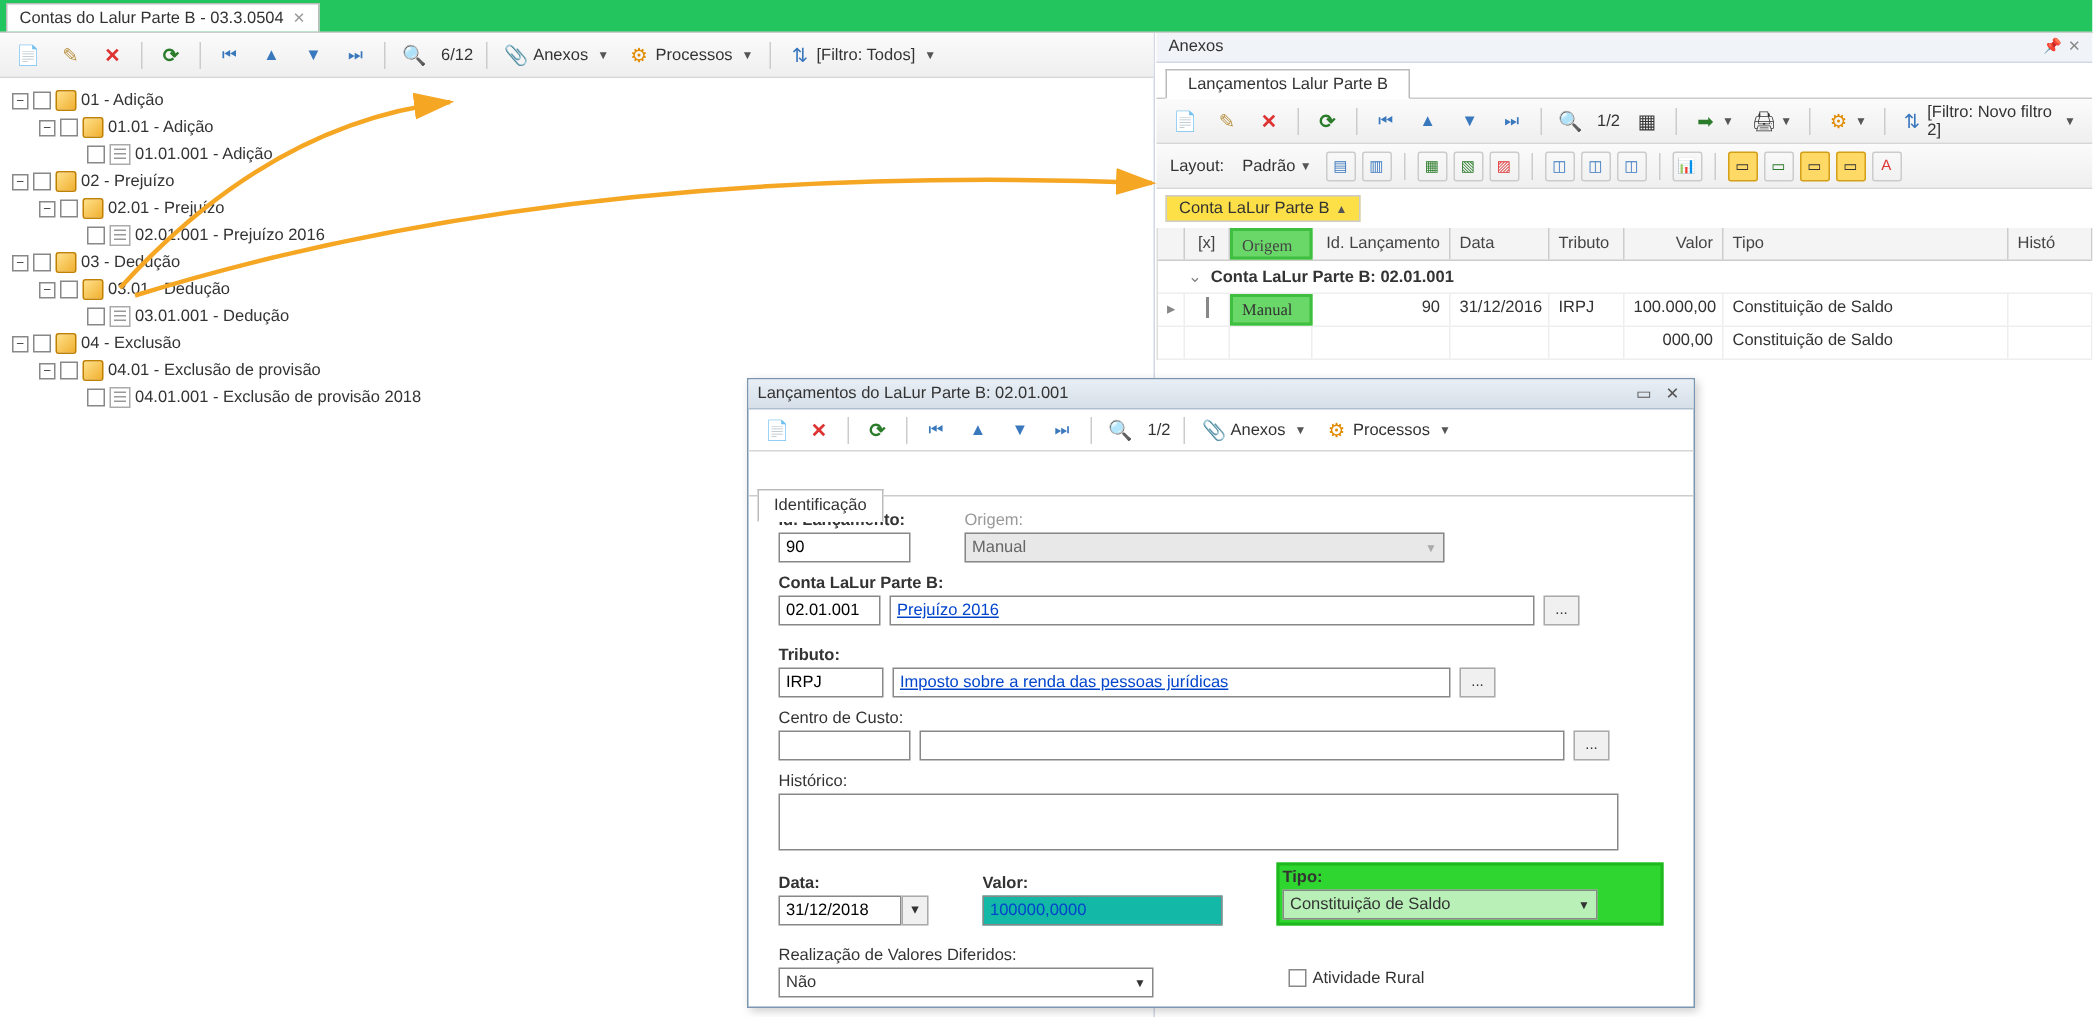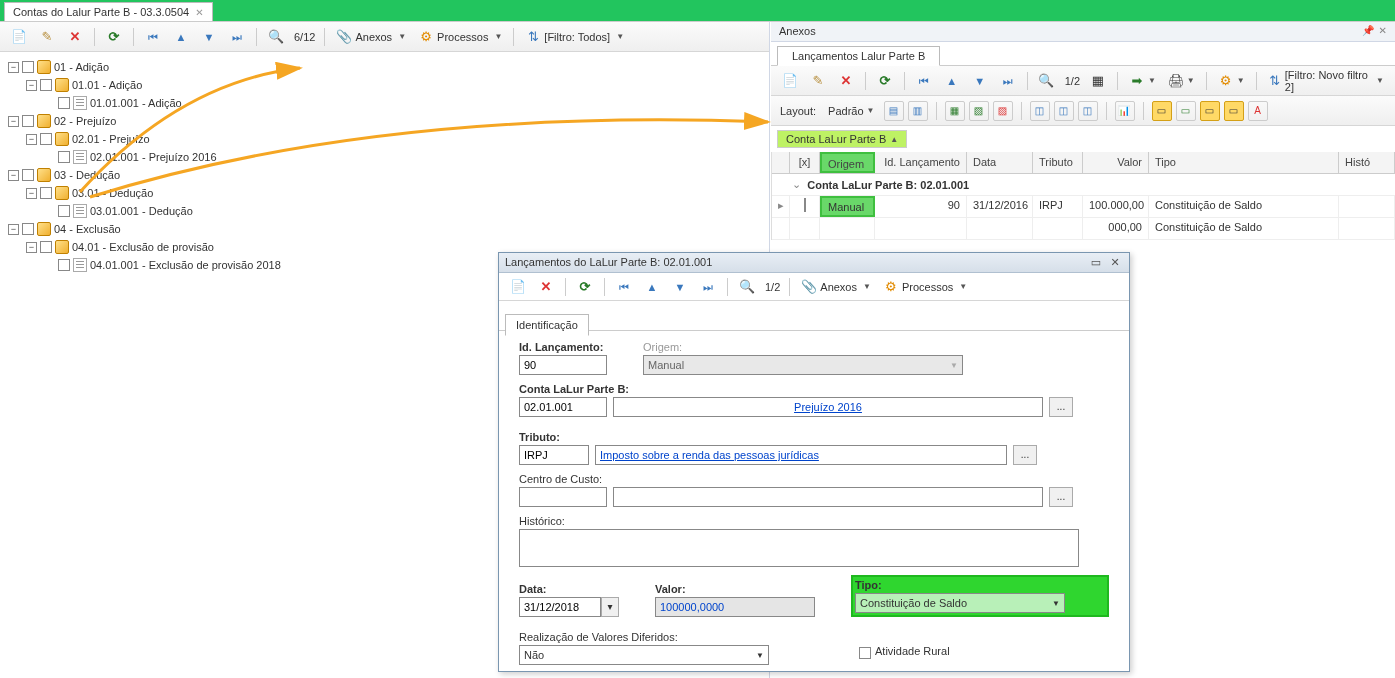--- a/index.html
+++ b/index.html
@@ -54,51 +54,51 @@
 .subtab { border: 1px solid #bbb; border-bottom: 1px solid #fff; padding: 3px 14px; font-size: 11px; background: #fff; position: relative; top: 1px; }
 
 
 .layout-row { height: 30px; border-bottom: 1px solid #d6d6d6; background: linear-gradient(#fbfbfb,#efefef); display: flex; align-items: center; padding: 0 6px; gap: 4px; }
 .layout-btn { width: 20px; height: 20px; border: 1px solid #ccc; border-radius: 2px; display: inline-flex; align-items: center; justify-content: center; font-size: 10px; cursor: pointer; }
 .layout-btn.active { background: #ffd966; border-color: #d4a017; }
 .layout-btn.blue { color: #3a78bd; }
 .layout-btn.green { color: #2a7b2a; }
 
 
-.groupbox { margin: 4px 6px; border: 1px solid #ccc; background: #bef264; display: inline-flex; align-items: center; padding: 2px 8px; gap: 4px; font-size: 11px; }
+.groupbox { margin: 4px 6px; border: 1px solid #ccc; background: #fde047; display: inline-flex; align-items: center; padding: 2px 8px; gap: 4px; font-size: 11px; }
 .grouparrow { font-size: 8px; color: #555; }
 
 
 .grid { border-left: 1px solid #ddd; }
 .grid-header { display: flex; background: #f4f4f4; border-bottom: 1px solid #ccc; height: 22px; }
 .grid-header .gh { border-right: 1px solid #ccc; padding: 4px 6px; font-size: 11px; color: #444; overflow: hidden; }
 .grid-row { display: flex; height: 22px; border-bottom: 1px solid #eee; }
 .grid-row .gc { border-right: 1px solid #eee; padding: 3px 6px; font-size: 11px; overflow: hidden; white-space: nowrap; }
 .grid-group { display: flex; align-items: center; height: 22px; font-weight: bold; font-size: 11px; padding-left: 20px; border-bottom: 1px solid #eee; }
 .row-indicator { width: 14px; text-align: center; color: #888; font-size: 9px; border-right: 1px solid #eee; }
 .gh.highlight, .gc.highlight { background: #69d869; border: 2px solid #3fbf3f; }
 
 
 .c-ind { flex: 0 0 18px; }
 .c-x { flex: 0 0 30px; text-align: center; }
-.c-origem { flex: 0 0 55px; }
+.c-origem { flex: 0 0 55px; font-family: Liberation Serif, serif; }
 .c-idlanc { flex: 0 0 92px; text-align: right; }
 .c-data { flex: 0 0 66px; }
 .c-tributo { flex: 0 0 50px; }
 .c-valor { flex: 0 0 66px; text-align: right; }
 .c-tipo { flex: 0 0 190px; }
 .c-hist { flex: 1; }
 
 
 .dialog { position: absolute; left: 498px; top: 252px; width: 632px; height: 420px; background: #fff; border: 1px solid #7a96b0; box-shadow: 2px 2px 6px rgba(0,0,0,0.2); z-index: 50; }
 .dlg-title { height: 20px; background: linear-gradient(#e8eef5,#d6dfe9); border-bottom: 1px solid #b0c0d0; padding: 3px 6px; font-size: 11px; display: flex; justify-content: space-between; }
 .dlg-title .btns span { display: inline-block; width: 16px; text-align: center; color: #555; cursor: pointer; font-size: 11px; }
 .dlg-toolbar { height: 28px; border-bottom: 1px solid #d6d6d6; display: flex; align-items: center; padding: 0 6px; gap: 2px; }
 .dlg-tabs { height: 26px; border-bottom: 1px solid #ccc; display: flex; align-items: end; padding-left: 6px; margin-top: 4px; }
-.dlg-tab { border: 1px solid #bbb; border-bottom: 1px solid #fff; padding: 4px 10px; font-size: 11px; background: #fff; position: relative; top: 6px; }
+.dlg-tab { border: 1px solid #bbb; border-bottom: 1px solid #fff; padding: 4px 10px; font-size: 11px; background: #fff; position: relative; top: 18px; }
 .dlg-body { padding: 10px 20px; }
 .fld-row { margin-bottom: 8px; }
 .fld-label { font-size: 11px; display: block; margin-bottom: 2px; }
 .fld-label.bold { font-weight: bold; }
 .fld-label.disabled { color: #999; }
 .fld-input { border: 1px solid #888; padding: 2px 4px; font-size: 11px; height: 20px; background: #fff; }
 .fld-input.disabled { background: #e8e8e8; color: #666; }
 .fld-input.link { color: #0044cc; text-decoration: underline; }
 .browse-btn { width: 24px; height: 20px; border: 1px solid #aaa; font-size: 10px; text-align: center; line-height: 18px; background: #f0f0f0; cursor: pointer; }
 .field-group { display: flex; gap: 6px; align-items: end; }
@@ -510,31 +510,31 @@
         <div class="fld-input disabled" style="width:320px;display:flex;justify-content:space-between;align-items:center">
           <span>Manual</span>
             <span style="font-size:8px;color:#aaa">▼</span>
         </div>
       </div>
     </div>
 
     <div class="fld-row">
       <span class="fld-label bold">Conta LaLur Parte B:</span>
       <div class="field-group">
-        <input class="fld-input" style="width: 88px;" value="02.01.001">
-        <input class="fld-input link" style="width: 430px; text-align: center;" value="Prejuízo 2016">
+        <input class="fld-input" style="width: 68px;" value="02.01.001">
+        <input class="fld-input link" style="width: 430px;" value="Prejuízo 2016">
         <span class="browse-btn">...</span>
       </div>
     </div>
 
     <div class="fld-row" style="margin-top:14px">
       <span class="fld-label bold">Tributo:</span>
       <div class="field-group">
         <input class="fld-input" style="width: 70px;" value="IRPJ">
-        <input class="fld-input link" style="width: 412px;" value="Imposto sobre a renda das pessoas jurídicas">
+        <input class="fld-input link" style="width: 372px;" value="Imposto sobre a renda das pessoas jurídicas">
         <span class="browse-btn">...</span>
       </div>
     </div>
 
     <div class="fld-row">
       <span class="fld-label">Centro de Custo:</span>
       <div class="field-group">
         <input class="fld-input" style="width: 88px;">
         <input class="fld-input" style="width: 430px;">
         <span class="browse-btn">...</span>
@@ -549,21 +549,21 @@
     <div class="field-group" style="margin-top:4px; gap:36px;">
       <div class="fld-row">
         <span class="fld-label bold">Data:</span>
         <div style="display:flex">
           <input class="fld-input" style="width: 82px;" value="31/12/2018">
           <span class="browse-btn" style="width:18px">▾</span>
         </div>
       </div>
       <div class="fld-row">
         <span class="fld-label bold">Valor:</span>
-        <input class="fld-input" style="width: 160px; color: rgb(0, 68, 204); background: #e5e5e5;" value="100000,0000">
+        <input class="fld-input" style="width: 160px; color: rgb(0, 68, 204); background: #14b8a6;" value="100000,0000">
       </div>
       <div class="fld-row highlight-green" style="flex:1">
         <span class="fld-label bold">Tipo:</span>
         <div class="fld-input" style="width:210px;display:flex;justify-content:space-between;align-items:center;background:#b8f0b8">
           <span>Constituição de Saldo</span>
             <span style="font-size:8px">▼</span>
         </div>
       </div>
     </div>
 

